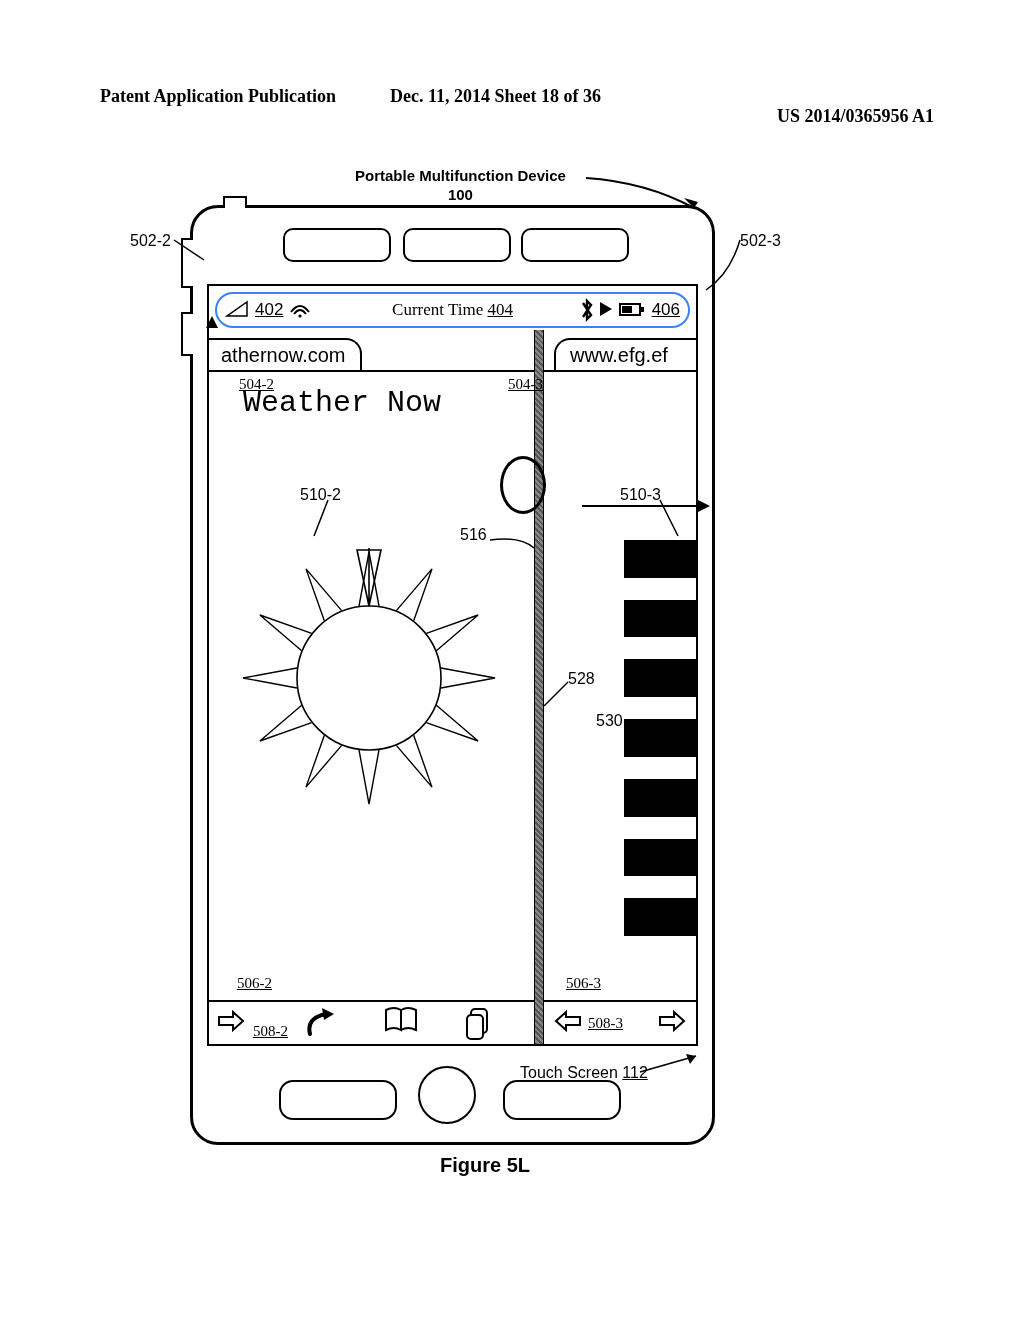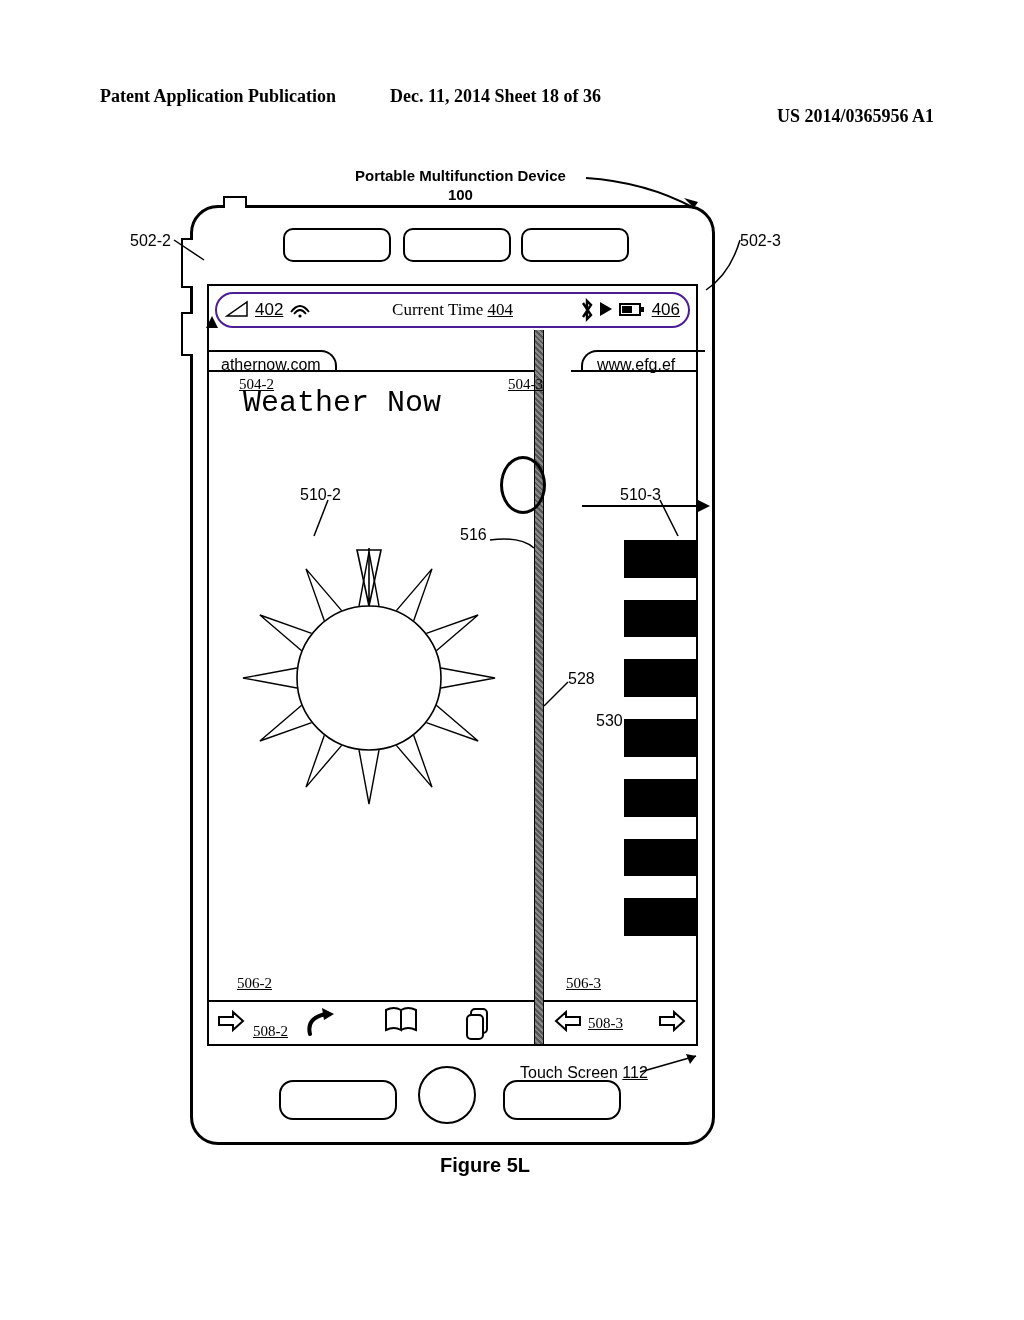--- a/index.html
+++ b/index.html
@@ -106,21 +106,21 @@
     position: absolute;
     top: 76px; left: 14px; right: 14px; bottom: 96px;
     border: 2.5px solid #000;
   }
 
   
   .status-bar {
     position: absolute;
     top: 6px; left: 6px; right: 6px;
     height: 36px;
-    border: 2px solid #4c1d95;
+    border: 2px solid #3b82f6;
     border-radius: 20px;
     display: flex;
     align-items: center;
     font-family: Arial, sans-serif;
     font-size: 17px;
   }
   .status-bar .sb-left {
     display:flex; align-items:center; gap:6px;
     padding-left: 10px;
   }
@@ -144,36 +144,36 @@
     background: repeating-linear-gradient(45deg,#555 0 2px,#888 2px 4px);
     border-left:1px solid #000;
     border-right:1px solid #000;
   }
 
   .left-pane, .right-pane {
     position: absolute;
     top: 46px; bottom: 0;
   }
   .left-pane { left: 0; width: 325px; }
-  .right-pane { left: 335px; right: 0; padding-left: 27px; }
+  .right-pane { left: 335px; right: 0; }
 
   .url-row {
     height: 40px;
     border-bottom: 2px solid #000;
     display:flex; align-items:flex-end;
     font-family: Arial, sans-serif;
   }
   .url-box {
     border: 2px solid #000;
     border-bottom: none;
     border-top-left-radius: 16px;
     border-top-right-radius: 16px;
-    height: 20px;
+    height: 32px;
     padding: 4px 14px 0 14px;
-    font-size: 16px;
+    font-size: 20px;
   }
   .left-pane .url-box { border-left:none; border-top-left-radius:0; margin-left:-2px;}
   .right-pane .url-box { margin-left: 10px; border-right:none; border-top-right-radius:0; padding-right:30px;}
   .ref-num {
     font-size: 15px;
     text-decoration: underline;
     position: absolute;
   }
 
   .page-heading {

